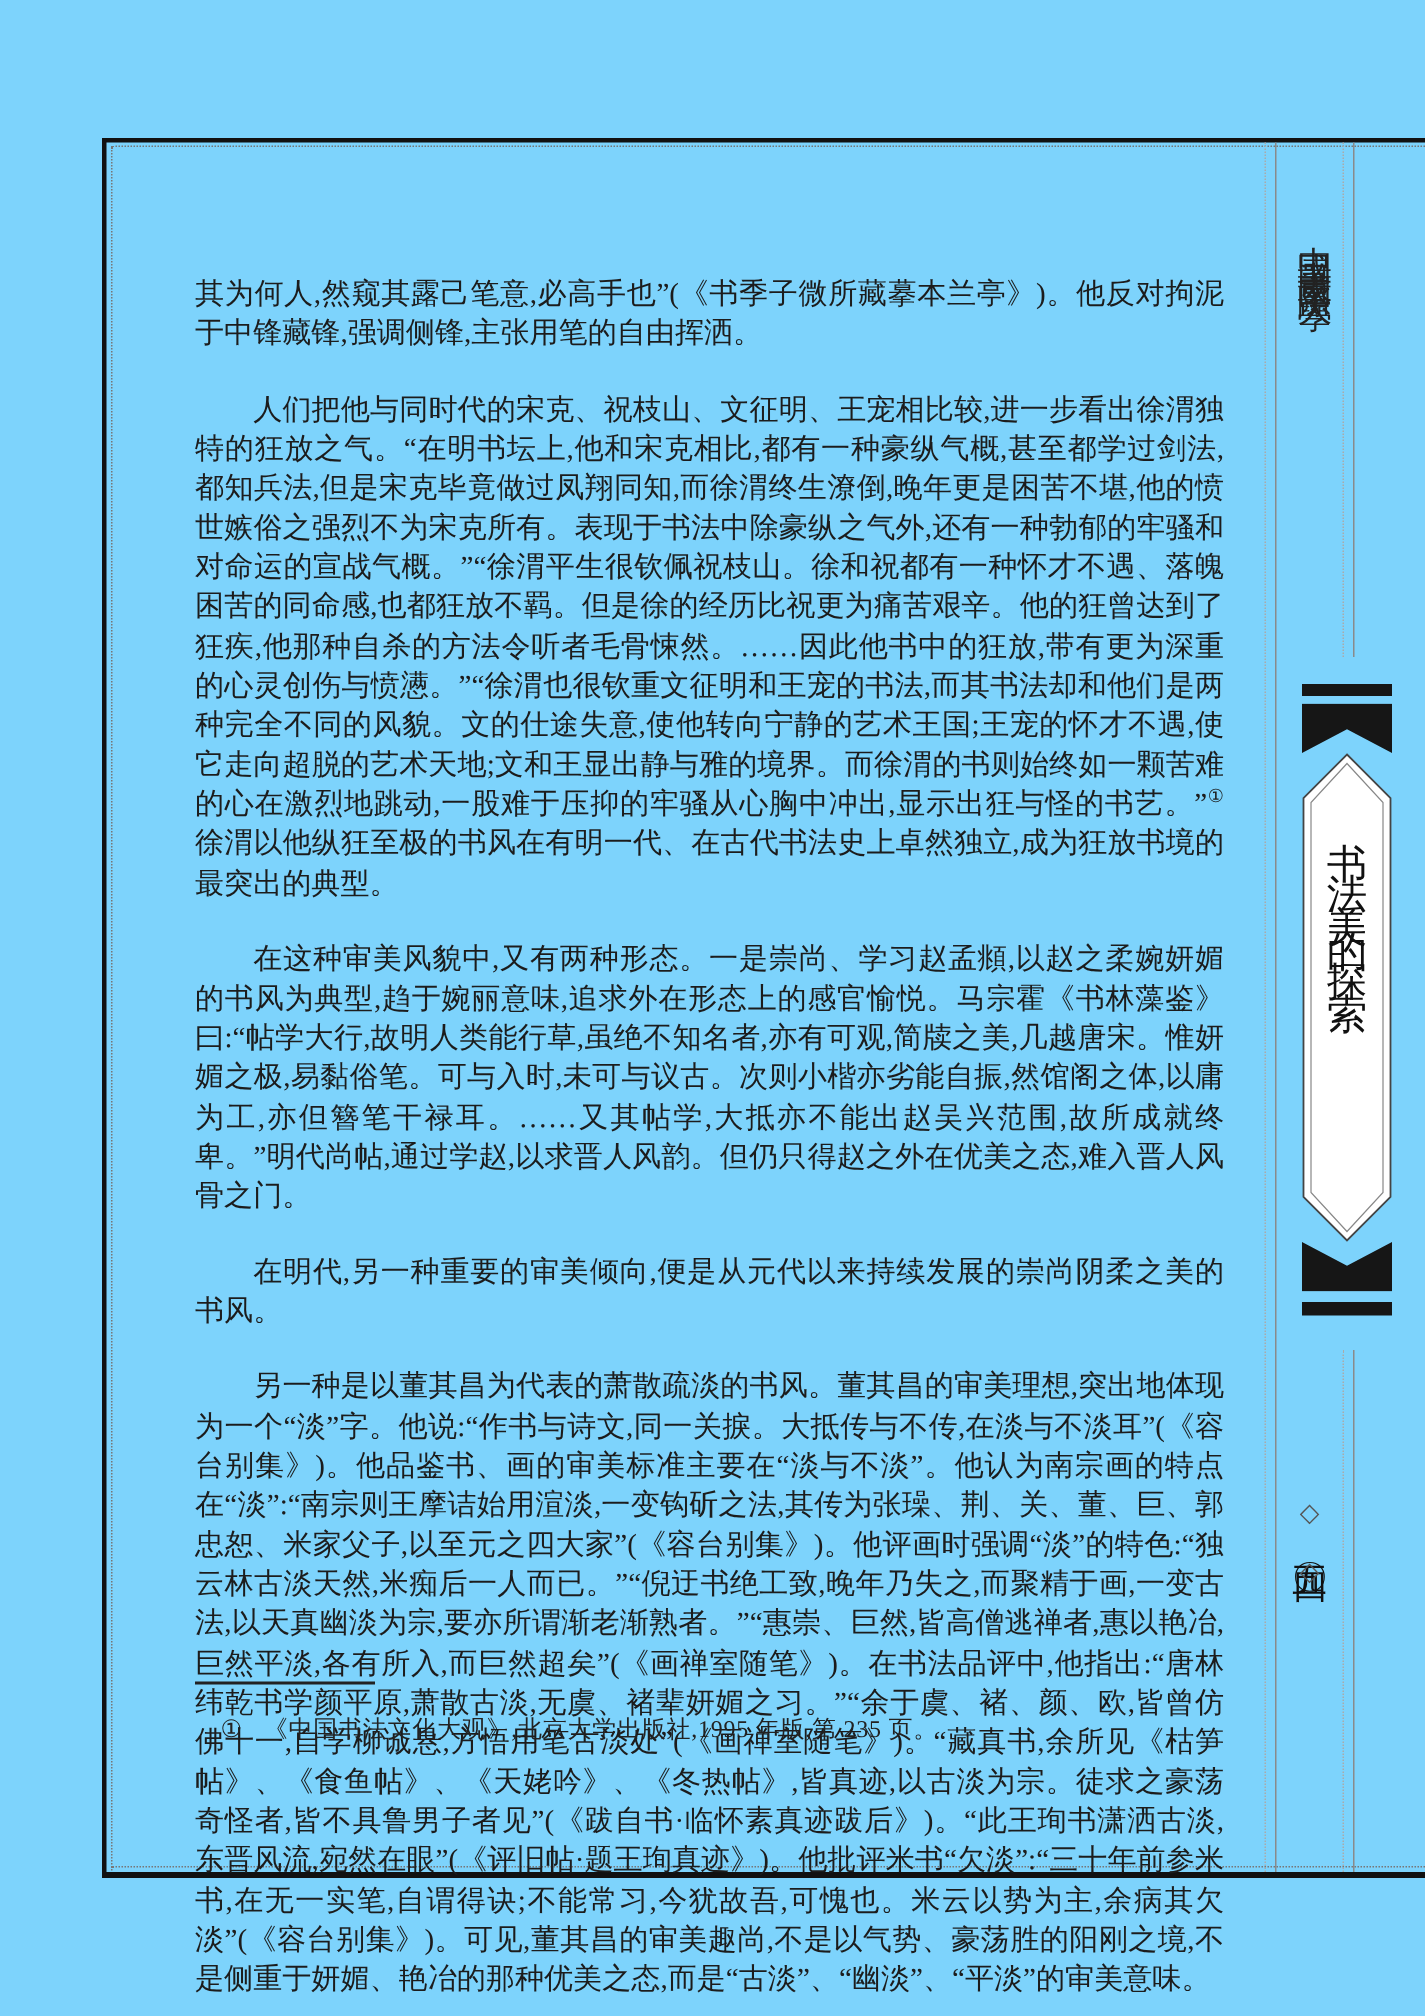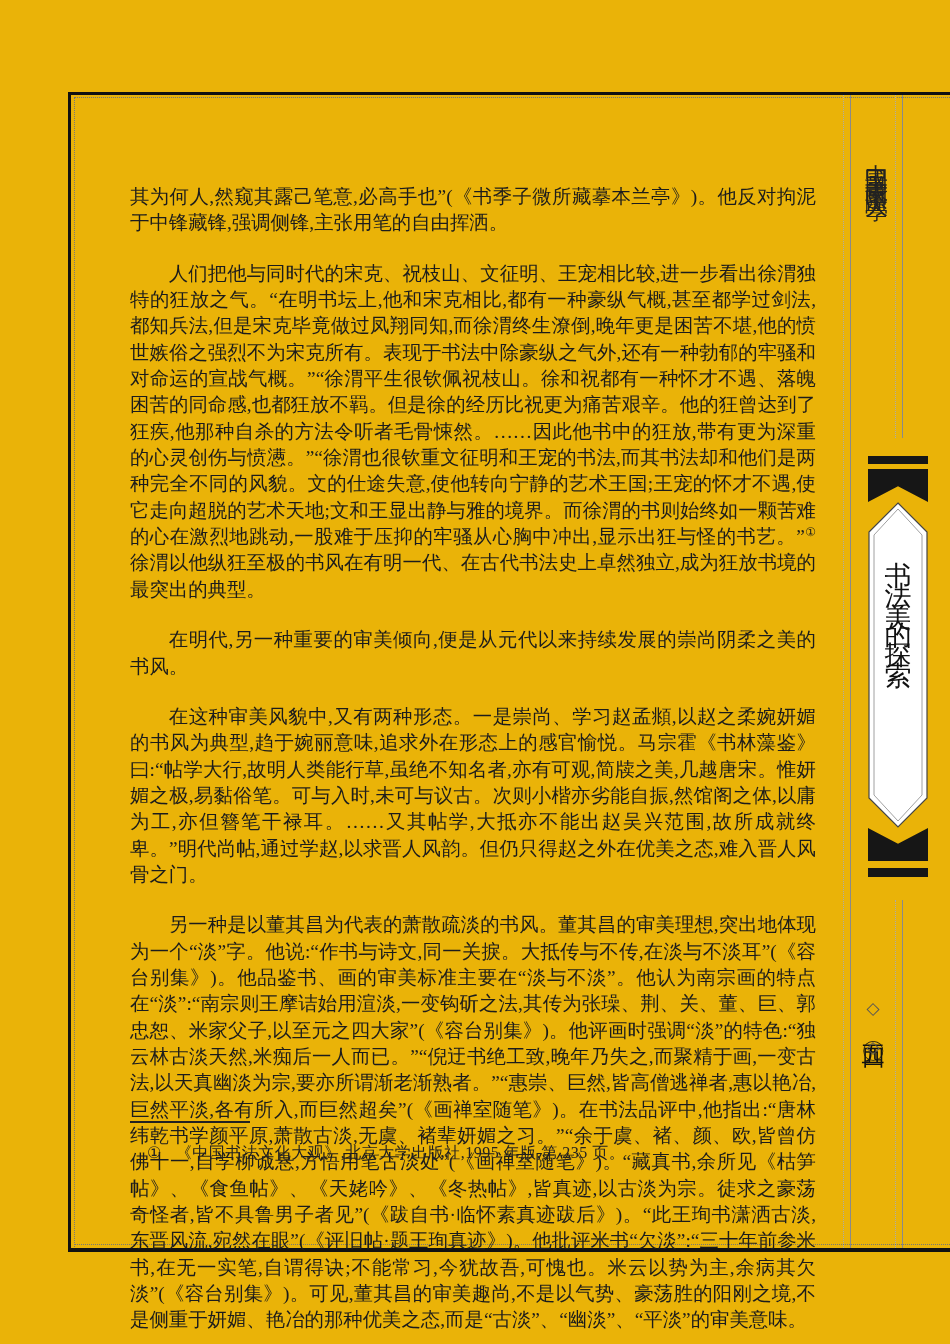--- a/index.html
+++ b/index.html
@@ -1,19 +1,19 @@
 <!DOCTYPE html>
 <html><head>
 <meta charset="utf-8">
 <style>
   html,body{margin:0;padding:0;background:#ffffff;}
   .page{
     position:relative;
     width:950px;height:1344px;
-    background:#eab308;
+    background:#7dd3fc;
     overflow:hidden;
     font-family:"Liberation Serif","DejaVu Serif",serif;
     color:#1a1a1a;
   }
   
   .frame-top-solid{position:absolute;left:68px;top:92px;width:882px;height:3px;background:#111;}
   .frame-top-dotted{position:absolute;left:74px;top:97px;width:876px;height:0;border-top:1px dotted #777;}
   .frame-left-solid{position:absolute;left:68px;top:92px;width:3px;height:1160px;background:#111;}
   .frame-left-dotted{position:absolute;left:74px;top:97px;width:0;height:1150px;border-left:1px dotted #777;}
   .frame-bottom-solid{position:absolute;left:68px;top:1248px;width:882px;height:4px;background:#111;}
@@ -83,22 +83,22 @@
   <div class="frame-bottom-dotted"></div>
 
   <div class="rule-pair rule-left"></div>
   <div class="rule-pair rule-right-top"></div>
   <div class="rule-pair rule-right-bottom"></div>
 
   <div class="main-text">
     <div>
         <p class=""><span>其为何人,然窥其露己笔意,必高手也”(《书季子微所藏摹本兰亭》)。他反对拘泥于中锋藏锋,强调侧锋,主张用笔的自由挥洒。</span></p>
         <p class="indent"><span>人们把他与同时代的宋克、祝枝山、文征明、王宠相比较,进一步看出徐渭独特的狂放之气。“在明书坛上,他和宋克相比,都有一种豪纵气概,甚至都学过剑法,都知兵法,但是宋克毕竟做过凤翔同知,而徐渭终生潦倒,晚年更是困苦不堪,他的愤世嫉俗之强烈不为宋克所有。表现于书法中除豪纵之气外,还有一种勃郁的牢骚和对命运的宣战气概。”“徐渭平生很钦佩祝枝山。徐和祝都有一种怀才不遇、落魄困苦的同命感,也都狂放不羁。但是徐的经历比祝更为痛苦艰辛。他的狂曾达到了狂疾,他那种自杀的方法令听者毛骨悚然。……因此他书中的狂放,带有更为深重的心灵创伤与愤懑。”“徐渭也很钦重文征明和王宠的书法,而其书法却和他们是两种完全不同的风貌。文的仕途失意,使他转向宁静的艺术王国;王宠的怀才不遇,使它走向超脱的艺术天地;文和王显出静与雅的境界。而徐渭的书则始终如一颗苦难的心在激烈地跳动,一股难于压抑的牢骚从心胸中冲出,显示出狂与怪的书艺。”</span><sup>①</sup><span> 徐渭以他纵狂至极的书风在有明一代、在古代书法史上卓然独立,成为狂放书境的最突出的典型。</span></p>
+        <p class="indent"><span>在这种审美风貌中,又有两种形态。一是崇尚、学习赵孟頫,以赵之柔婉妍媚的书风为典型,趋于婉丽意味,追求外在形态上的感官愉悦。马宗霍《书林藻鉴》曰:“帖学大行,故明人类能行草,虽绝不知名者,亦有可观,简牍之美,几越唐宋。惟妍媚之极,易黏俗笔。可与入时,未可与议古。次则小楷亦劣能自振,然馆阁之体,以庸为工,亦但簪笔干禄耳。……又其帖学,大抵亦不能出赵吴兴范围,故所成就终卑。”明代尚帖,通过学赵,以求晋人风韵。但仍只得赵之外在优美之态,难入晋人风骨之门。</span></p>
         <p class="indent"><span>在明代,另一种重要的审美倾向,便是从元代以来持续发展的崇尚阴柔之美的书风。</span></p>
-        <p class="indent"><span>在这种审美风貌中,又有两种形态。一是崇尚、学习赵孟頫,以赵之柔婉妍媚的书风为典型,趋于婉丽意味,追求外在形态上的感官愉悦。马宗霍《书林藻鉴》曰:“帖学大行,故明人类能行草,虽绝不知名者,亦有可观,简牍之美,几越唐宋。惟妍媚之极,易黏俗笔。可与入时,未可与议古。次则小楷亦劣能自振,然馆阁之体,以庸为工,亦但簪笔干禄耳。……又其帖学,大抵亦不能出赵吴兴范围,故所成就终卑。”明代尚帖,通过学赵,以求晋人风韵。但仍只得赵之外在优美之态,难入晋人风骨之门。</span></p>
         <p class="indent"><span>另一种是以董其昌为代表的萧散疏淡的书风。董其昌的审美理想,突出地体现为一个“淡”字。他说:“作书与诗文,同一关捩。大抵传与不传,在淡与不淡耳”(《容台别集》)。他品鉴书、画的审美标准主要在“淡与不淡”。他认为南宗画的特点在“淡”:“南宗则王摩诘始用渲淡,一变钩斫之法,其传为张璪、荆、关、董、巨、郭忠恕、米家父子,以至元之四大家”(《容台别集》)。他评画时强调“淡”的特色:“独云林古淡天然,米痴后一人而已。”“倪迂书绝工致,晚年乃失之,而聚精于画,一变古法,以天真幽淡为宗,要亦所谓渐老渐熟者。”“惠崇、巨然,皆高僧逃禅者,惠以艳冶,巨然平淡,各有所入,而巨然超矣”(《画禅室随笔》)。在书法品评中,他指出:“唐林纬乾书学颜平原,萧散古淡,无虞、褚辈妍媚之习。”“余于虞、褚、颜、欧,皆曾仿佛十一,自学柳诚悬,方悟用笔古淡处”(《画禅室随笔》)。“藏真书,余所见《枯笋帖》、《食鱼帖》、《天姥吟》、《冬热帖》,皆真迹,以古淡为宗。徒求之豪荡奇怪者,皆不具鲁男子者见”(《跋自书·临怀素真迹跋后》)。“此王珣书潇洒古淡,东晋风流,宛然在眼”(《评旧帖·题王珣真迹》)。他批评米书“欠淡”:“三十年前参米书,在无一实笔,自谓得诀;不能常习,今犹故吾,可愧也。米云以势为主,余病其欠淡”(《容台别集》)。可见,董其昌的审美趣尚,不是以气势、豪荡胜的阳刚之境,不是侧重于妍媚、艳冶的那种优美之态,而是“古淡”、“幽淡”、“平淡”的审美意味。</span></p>
       </div>
   </div>
 
   <div class="footnote-rule"></div>
   <div class="footnote">
     <span class="fn-marker">①</span><span>《中国书法文化大观》,北京大学出版社,1995 年版,第 235 页。</span>
   </div>
 
   <div class="sidebar-header">中國書畫國際大學</div>

